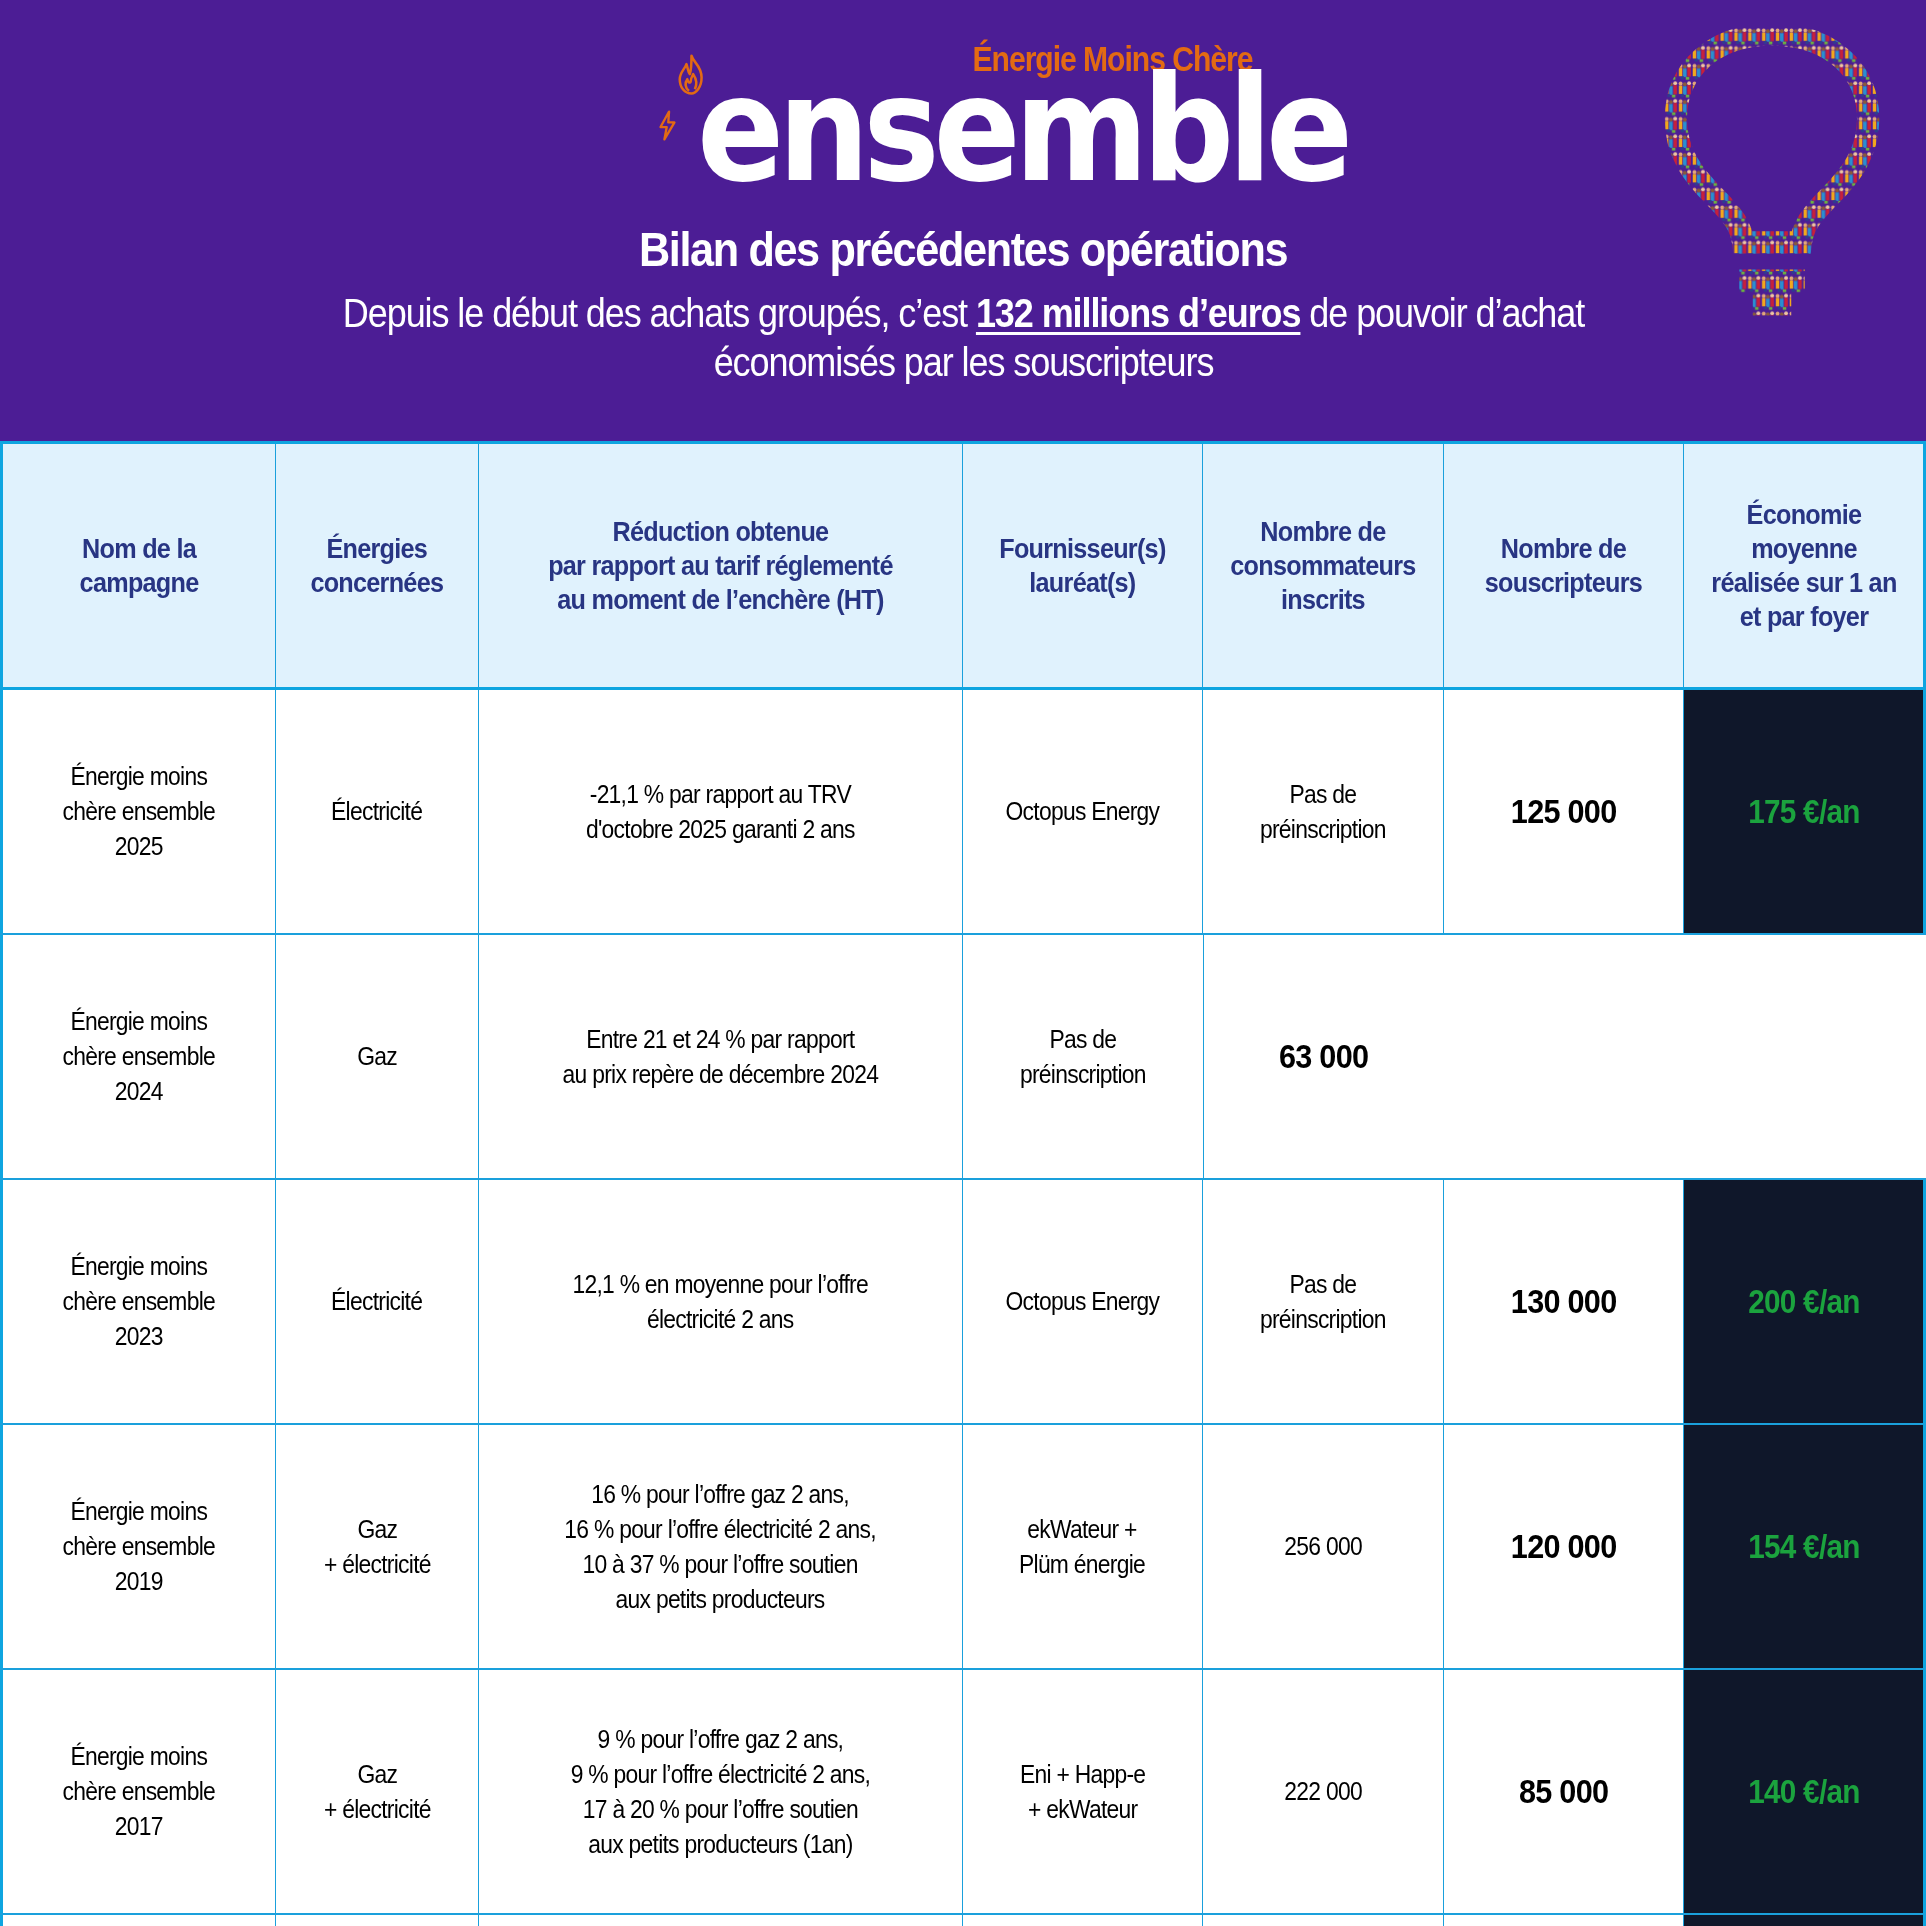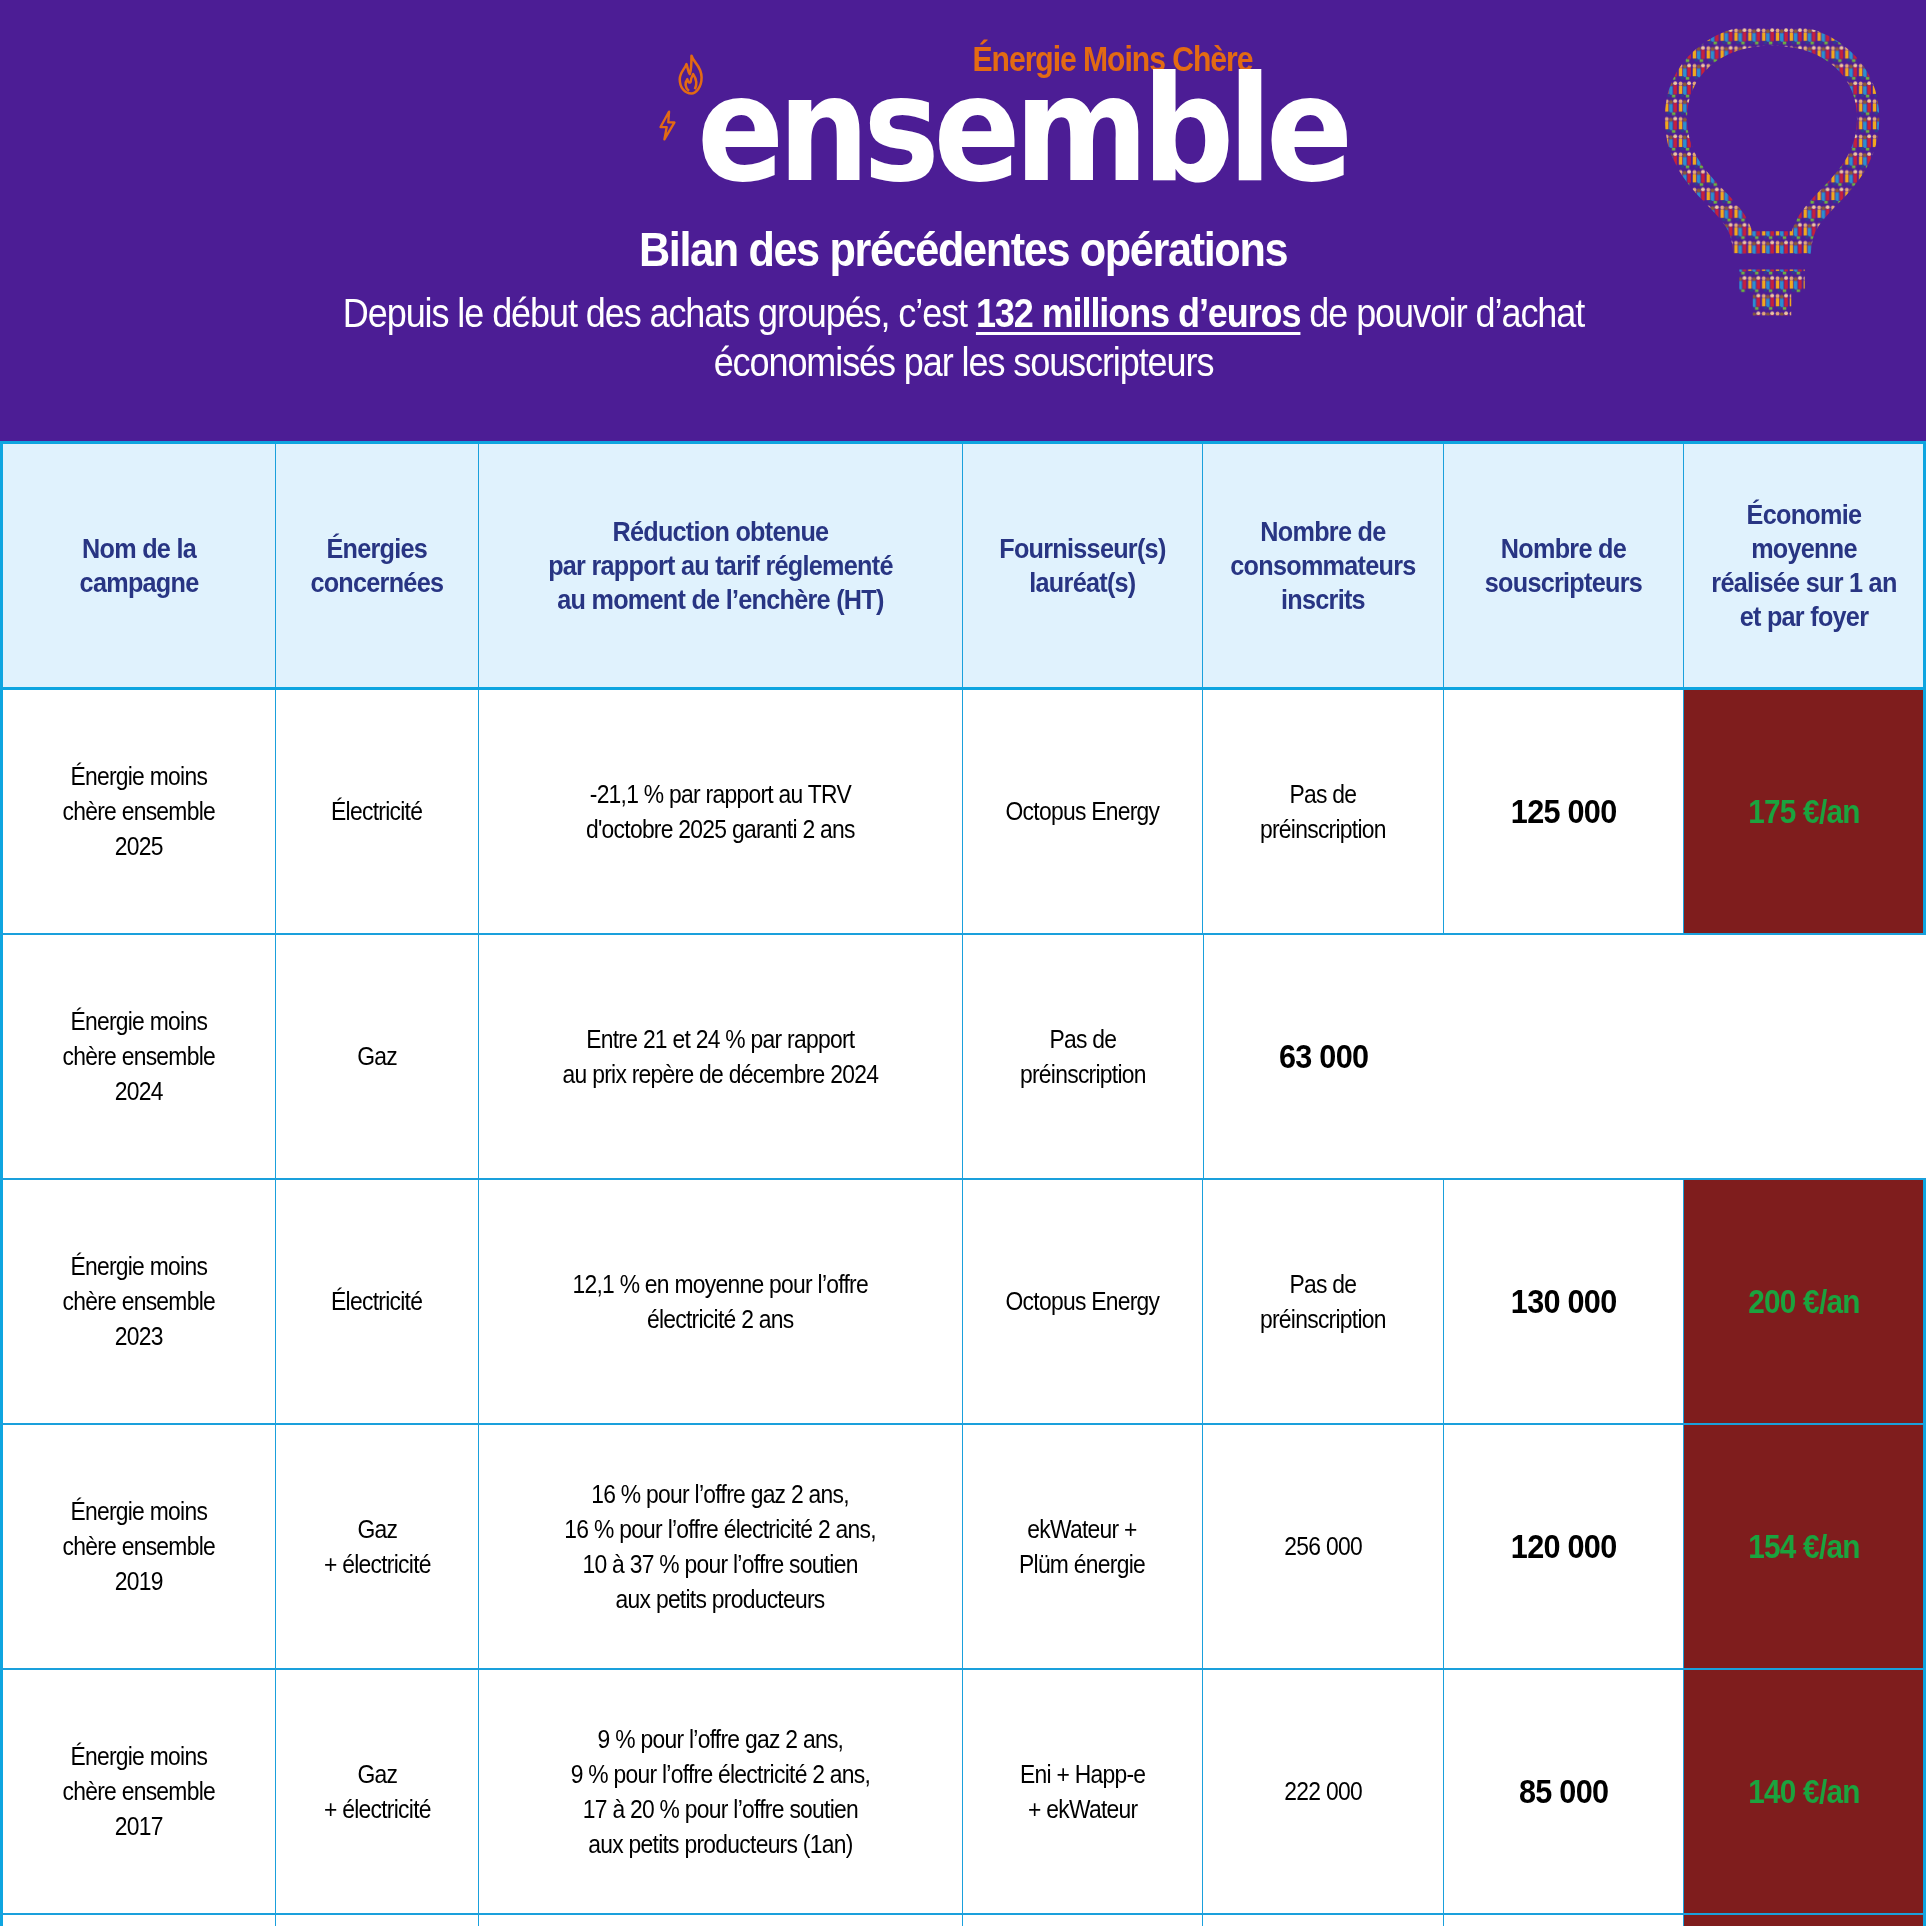--- a/index.html
+++ b/index.html
@@ -59,21 +59,21 @@
   .c4 { width: 240px; }
   .c5 { width: 241px; }
   .c6 { width: 240px; }
   .c7 { width: 242px; border-right: 3.1px solid #0ea5e0 !important; }
 
   .head .cell {
     font-family: "Liberation Sans", sans-serif; font-weight: 700; color: #283583;
     font-size: 28px; line-height: 34px; letter-spacing: -0.8px;
   }
   .body-row { border-bottom: 2.3px solid #1aa0dc; background: #ffffff; }
-  .body-row .c7 { background: #7f1d1d; }
+  .body-row .c7 { background: #0f172a; }
   .body-row .cell {
     font-family: "Liberation Sans", sans-serif; font-size: 25.4px; line-height: 35px;
     color: #000000; letter-spacing: -0.8px;
   }
   .body-row .cell.bold { font-weight: 700; font-size: 34px; }
   .body-row .cell.saving { font-weight: 700; font-size: 33px; color: #1ba33e; }
   .txt { white-space: pre-line; display: block; transform: scaleX(0.9); }
 </style>
 </head>
 <body>

